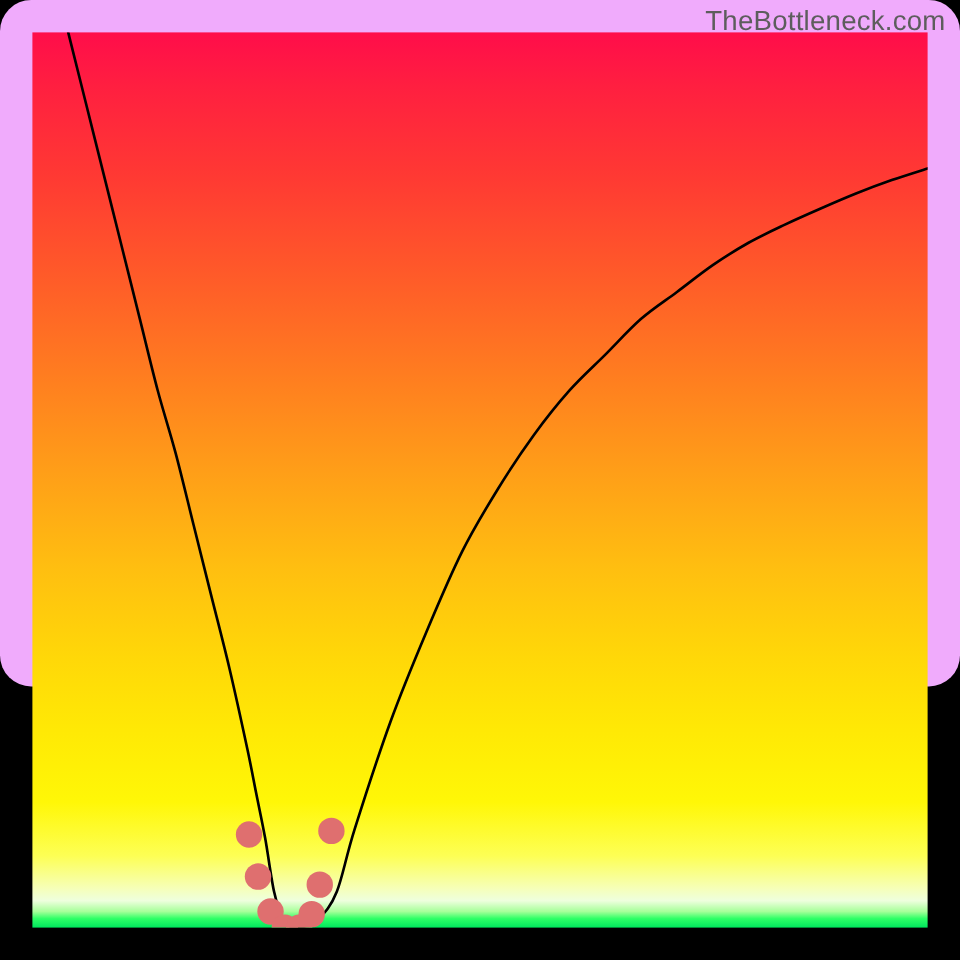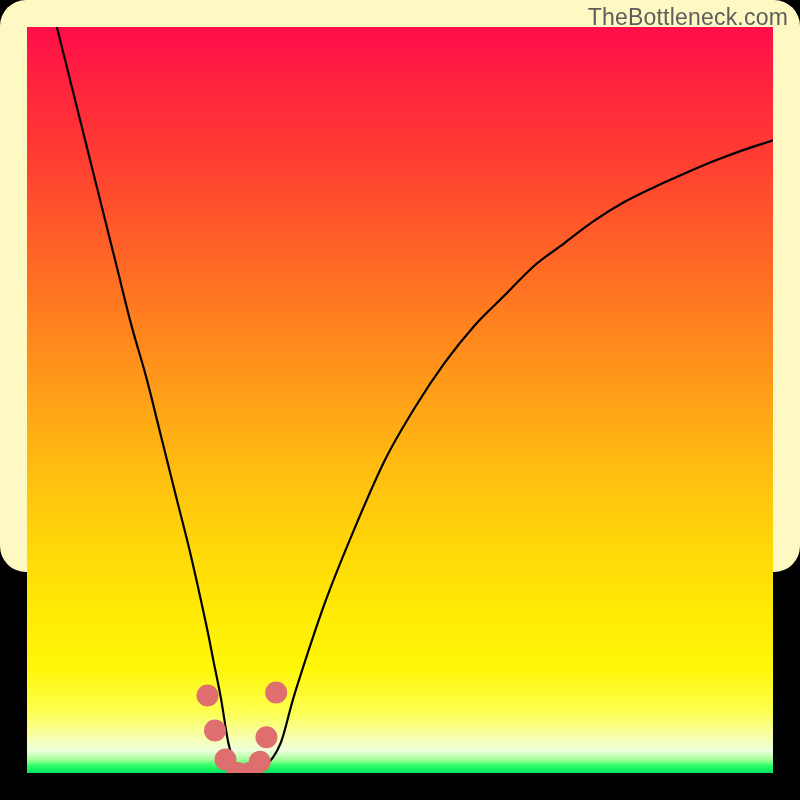--- a/index.html
+++ b/index.html
@@ -10,21 +10,21 @@
     overflow: hidden;
     background: #000;
     font-family: Arial, Helvetica, sans-serif;
   }
   .frame {
     position: absolute;
     left: 0;
     top: 0;
     width: 800px;
     height: 572px;
-    background: #fef9c3;
+    background: #f0abfc;
     border-radius: 26px;
   }
   .plot {
     position: absolute;
     left: 27px;
     top: 27px;
     width: 746px;
     height: 746px;
     
     background: linear-gradient(

